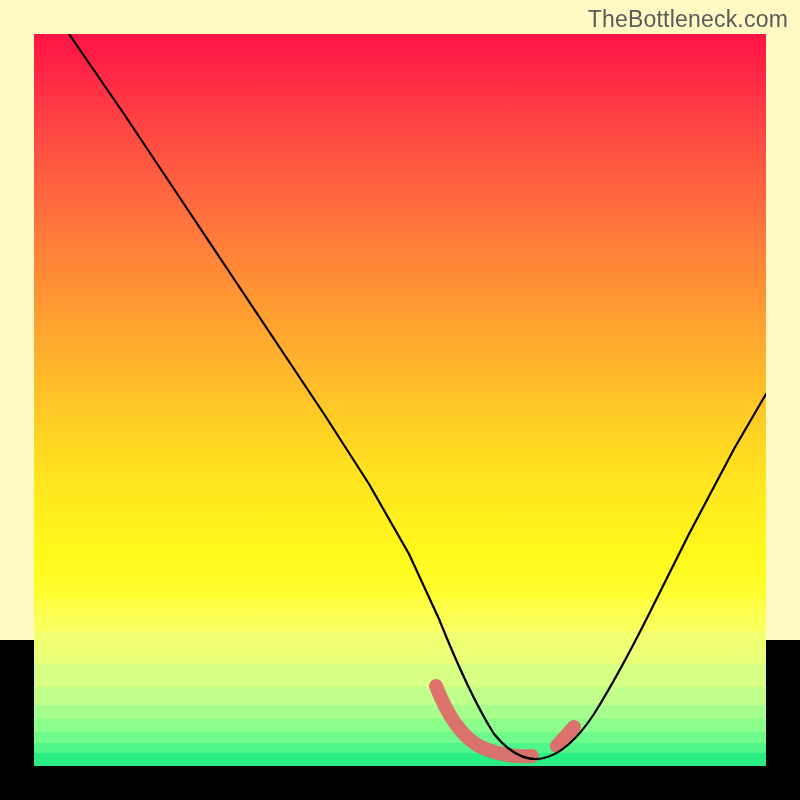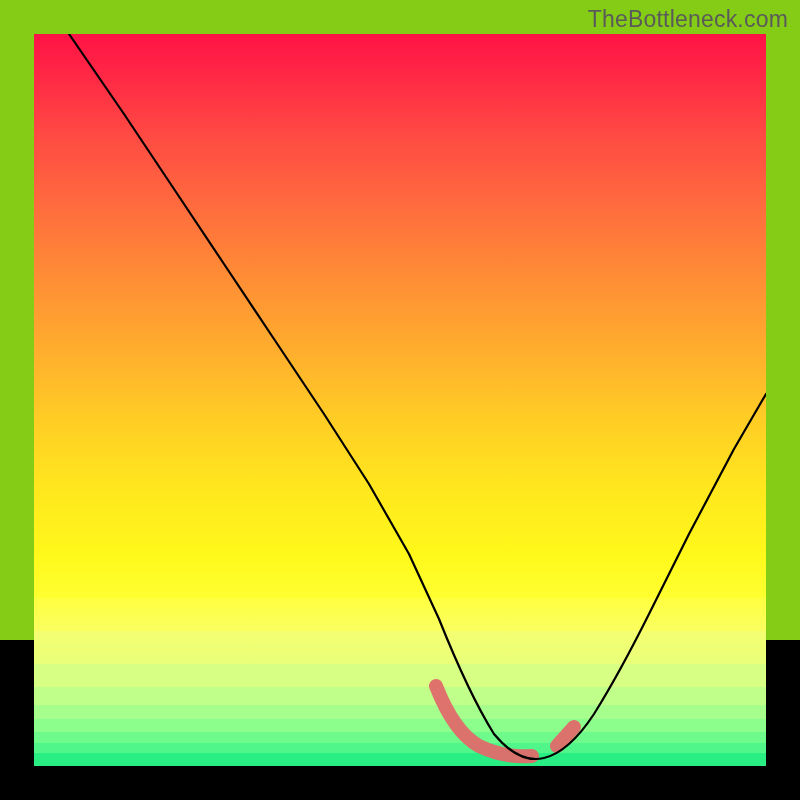--- a/index.html
+++ b/index.html
@@ -8,21 +8,21 @@
     width: 800px;
     height: 800px;
     background: #000;
     overflow: hidden;
     font-family: Arial, sans-serif;
   }
   .container {
     position: relative;
     width: 800px;
     height: 640px;
-    background: #84cc16;
+    background: #fef9c3;
   }
   .watermark {
     position: absolute;
     top: 6px;
     right: 12px;
     color: #5a5a5a;
     font-size: 23px;
     font-weight: 500;
     z-index: 10;
     letter-spacing: 0.2px;

